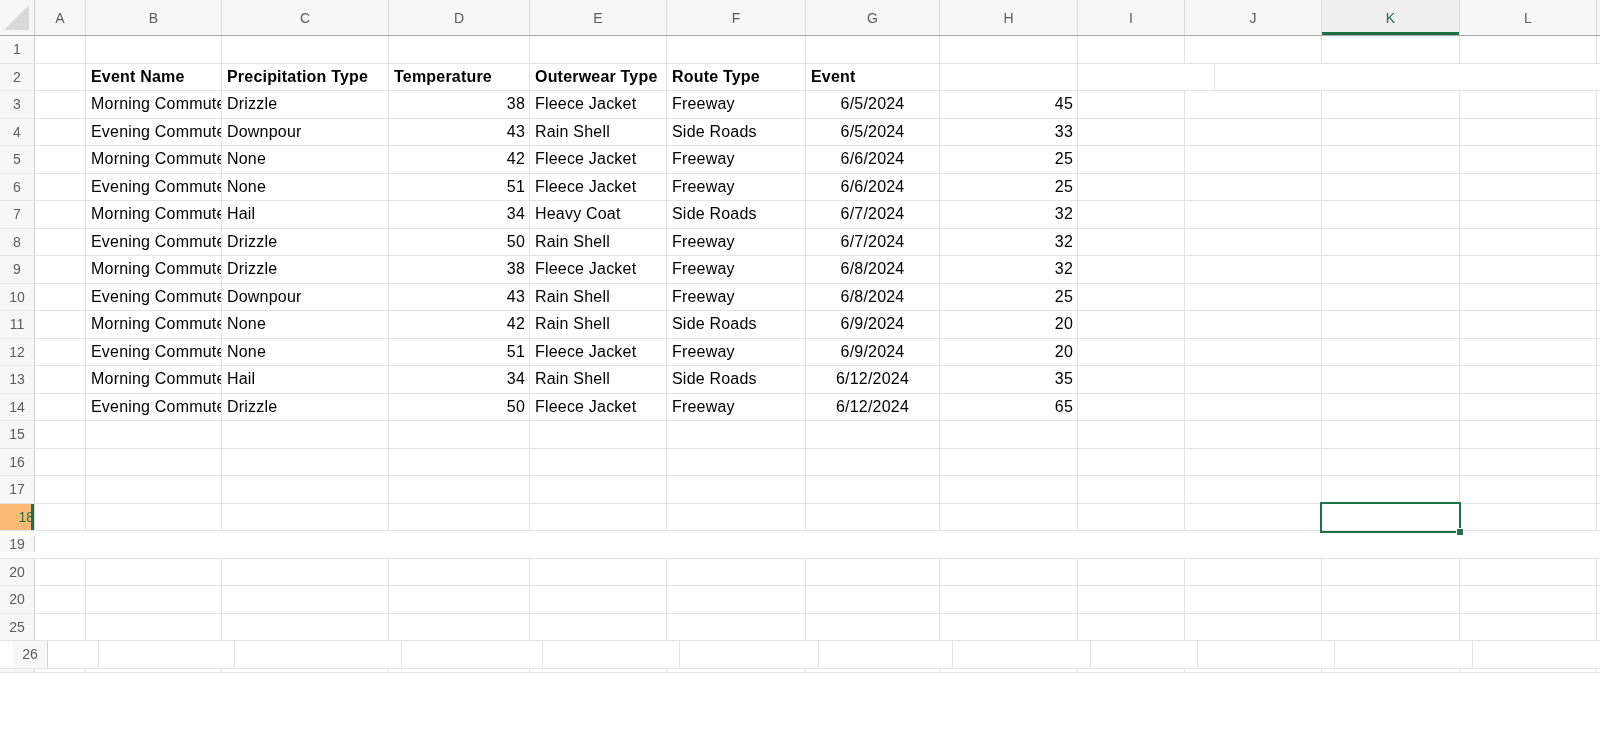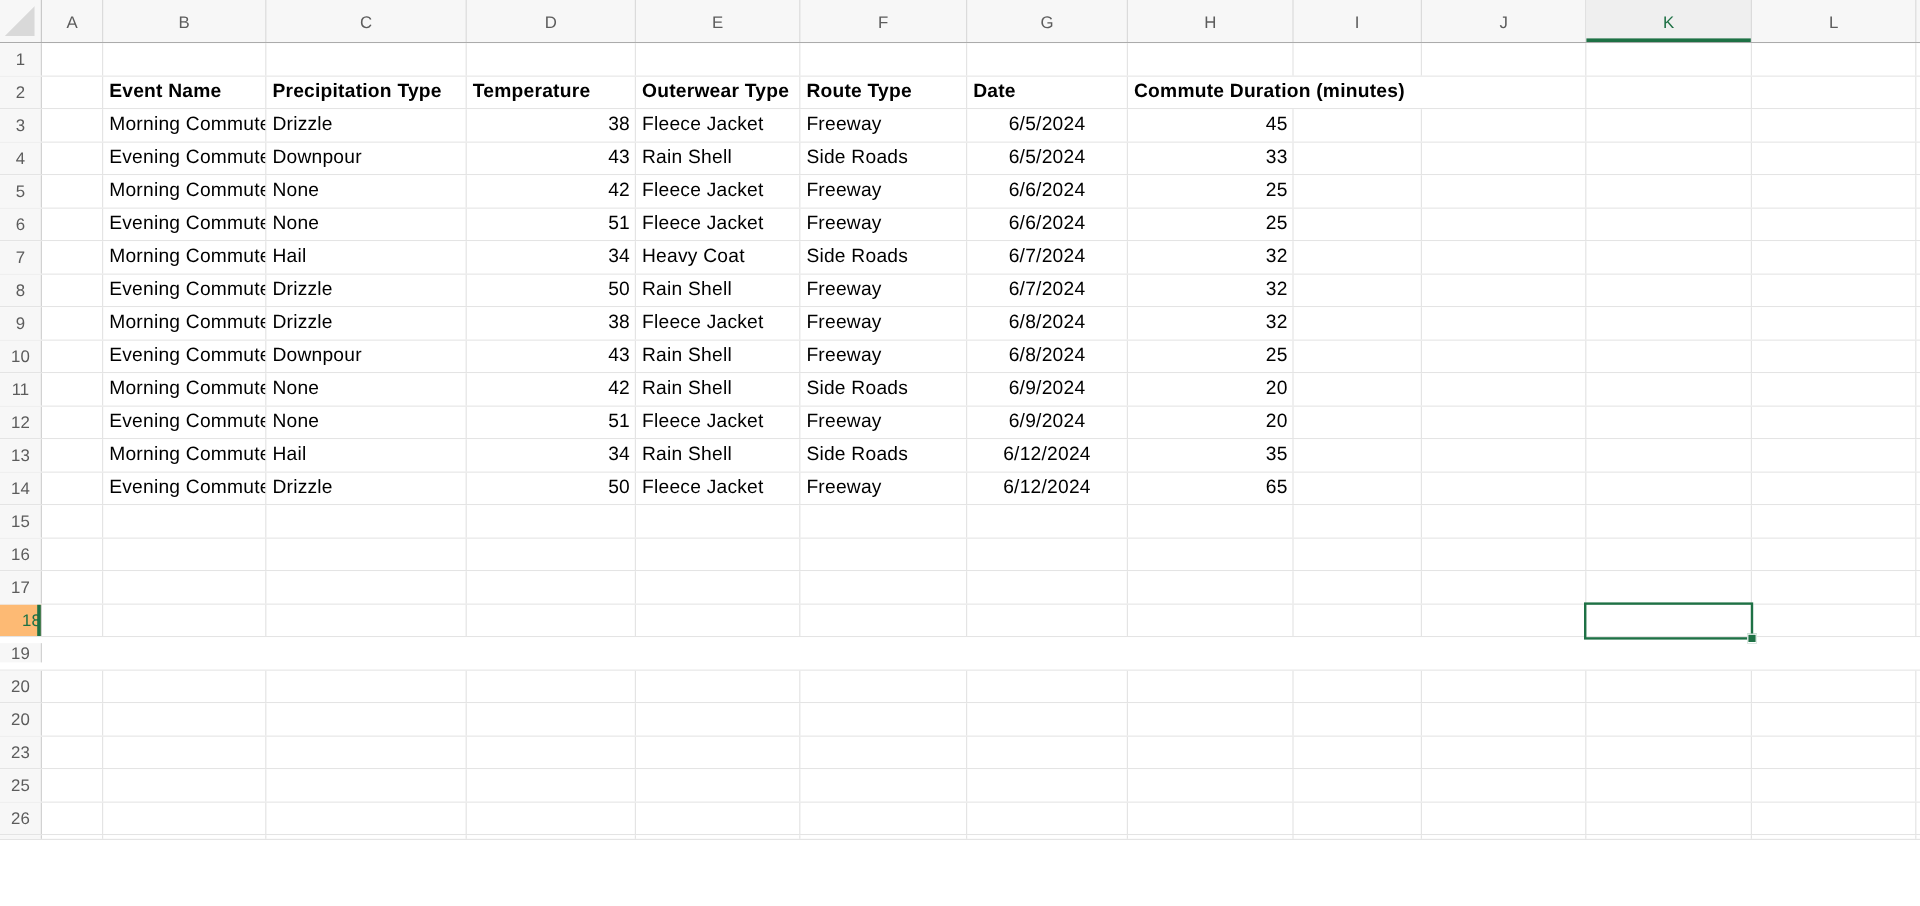--- a/index.html
+++ b/index.html
@@ -116,22 +116,21 @@
       <div class="grid-row" style="height: 27.5px;">
         <div class="rowhdr">
           <span>2</span>
         </div>
         <div class="cell" style="width: 51px;"></div>
         <div class="cell bold" style="width: 136px;">Event Name</div>
         <div class="cell bold" style="width: 167px;">Precipitation Type</div>
         <div class="cell bold" style="width: 141px;">Temperature</div>
         <div class="cell bold" style="width: 137px;">Outerwear Type</div>
         <div class="cell bold" style="width: 139px;">Route Type</div>
-        <div class="cell bold" style="width: 134px;">Date</div>
-        <div class="cell bold spill" style="width: 382px;">Commute Duration (minutes)</div>
+        <div class="cell bold" style="width: 134px;">Event</div>
         <div class="cell" style="width: 138px;"></div>
         <div class="cell" style="width: 137px;"></div>
         <div class="cell cell-filler"></div>
       </div>
       <div class="grid-row" style="height: 27.5px;">
         <div class="rowhdr">
           <span>3</span>
         </div>
         <div class="cell" style="width: 51px;"></div>
         <div class="cell" style="width: 136px;">Morning Commute</div>
@@ -467,55 +466,37 @@
         <div class="cell" style="width: 134px;"></div>
         <div class="cell" style="width: 138px;"></div>
         <div class="cell" style="width: 107px;"></div>
         <div class="cell" style="width: 137px;"></div>
         <div class="cell" style="width: 138px;"></div>
         <div class="cell" style="width: 137px;"></div>
         <div class="cell cell-filler"></div>
       </div>
       <div class="grid-row" style="height: 27.5px;">
         <div class="rowhdr">
-          <span>23</span>
-        </div>
-        <div class="cell" style="width: 51px;"></div>
-        <div class="cell" style="width: 136px;"></div>
-        <div class="cell" style="width: 167px;"></div>
-        <div class="cell" style="width: 141px;"></div>
-        <div class="cell" style="width: 137px;"></div>
-        <div class="cell" style="width: 139px;"></div>
-        <div class="cell" style="width: 134px;"></div>
-        <div class="cell" style="width: 138px;"></div>
-        <div class="cell" style="width: 107px;"></div>
-        <div class="cell" style="width: 137px;"></div>
-        <div class="cell" style="width: 138px;"></div>
-        <div class="cell" style="width: 137px;"></div>
-        <div class="cell cell-filler"></div>
-      </div>
-      <div class="grid-row" style="height: 27.5px;">
-        <div class="rowhdr">
           <span>25</span>
         </div>
         <div class="cell" style="width: 51px;"></div>
         <div class="cell" style="width: 136px;"></div>
         <div class="cell" style="width: 167px;"></div>
         <div class="cell" style="width: 141px;"></div>
         <div class="cell" style="width: 137px;"></div>
         <div class="cell" style="width: 139px;"></div>
         <div class="cell" style="width: 134px;"></div>
         <div class="cell" style="width: 138px;"></div>
         <div class="cell" style="width: 107px;"></div>
         <div class="cell" style="width: 137px;"></div>
         <div class="cell" style="width: 138px;"></div>
         <div class="cell" style="width: 137px;"></div>
         <div class="cell cell-filler"></div>
       </div>
-      <div class="grid-row" style="height: 27.5px;">
+      <div class="grid-row" style="height: 27.5px; padding-left: 13px;">
         <div class="rowhdr">
           <span>26</span>
         </div>
         <div class="cell" style="width: 51px;"></div>
         <div class="cell" style="width: 136px;"></div>
         <div class="cell" style="width: 167px;"></div>
         <div class="cell" style="width: 141px;"></div>
         <div class="cell" style="width: 137px;"></div>
         <div class="cell" style="width: 139px;"></div>
         <div class="cell" style="width: 134px;"></div>

